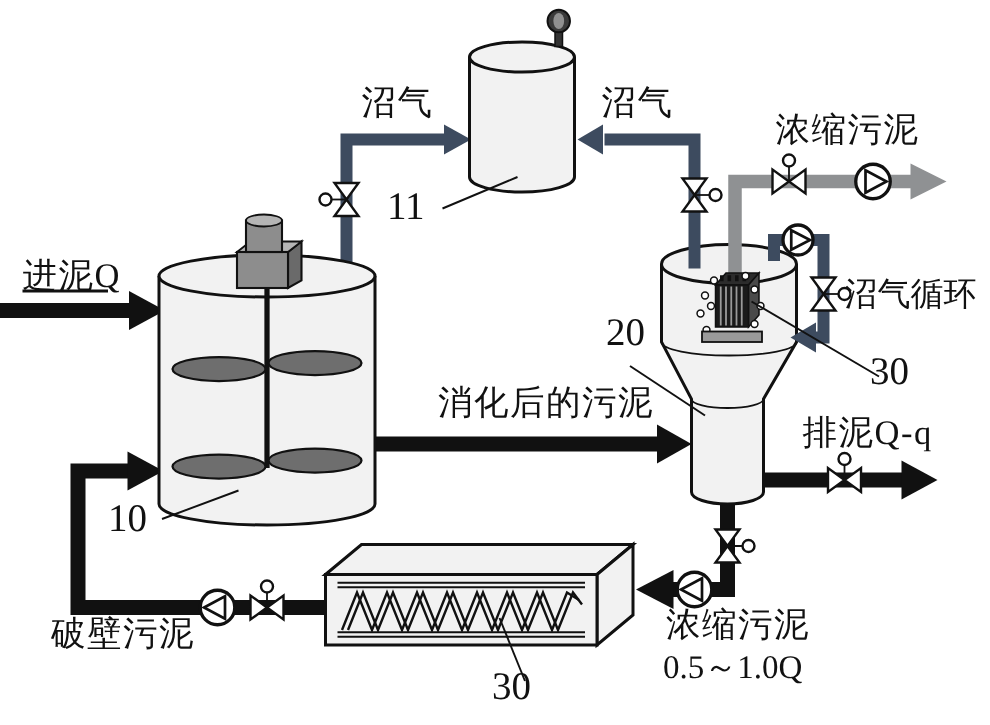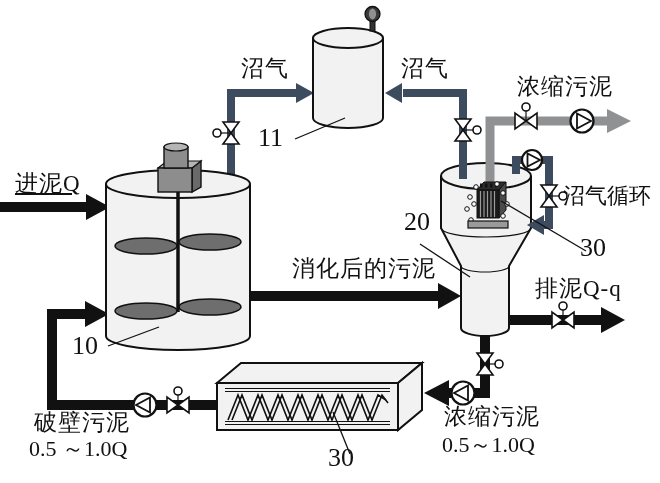--- a/index.html
+++ b/index.html
@@ -234,19 +234,18 @@
   <div class="lbl cn" style="left:15px;top:172px;text-decoration:underline;">进泥Q</div>
   <div class="lbl cn" style="left:241px;top:57px;">沼气</div>
   <div class="lbl cn" style="left:401px;top:57px;">沼气</div>
   <div class="lbl cn" style="left:517px;top:75px;">浓缩污泥</div>
   <div class="lbl cn-sm" style="left:563px;top:184px;">沼气循环</div>
   <div class="lbl cn" style="left:292px;top:257px;">消化后的污泥</div>
   <div class="lbl cn" style="left:444px;top:405px;">浓缩污泥</div>
   <div class="lbl cn" style="left:535px;top:277px;">排泥Q-q</div>
   <div class="lbl cn-sm" style="left:442px;top:433px;">0.5～1.0Q</div>
   <div class="lbl cn" style="left:34px;top:411px;">破壁污泥</div>
-  <div class="lbl cn-sm" style="left:29px;top:437px;">0.5 ～1.0Q</div>
   <div class="lbl num" style="left:72px;top:332px;">10</div>
   <div class="lbl num" style="left:258px;top:124px;">11</div>
   <div class="lbl num" style="left:404px;top:208px;">20</div>
   <div class="lbl num" style="left:580px;top:234px;">30</div>
   <div class="lbl num" style="left:328px;top:444px;">30</div>
 </div>
 
 </body></html>

